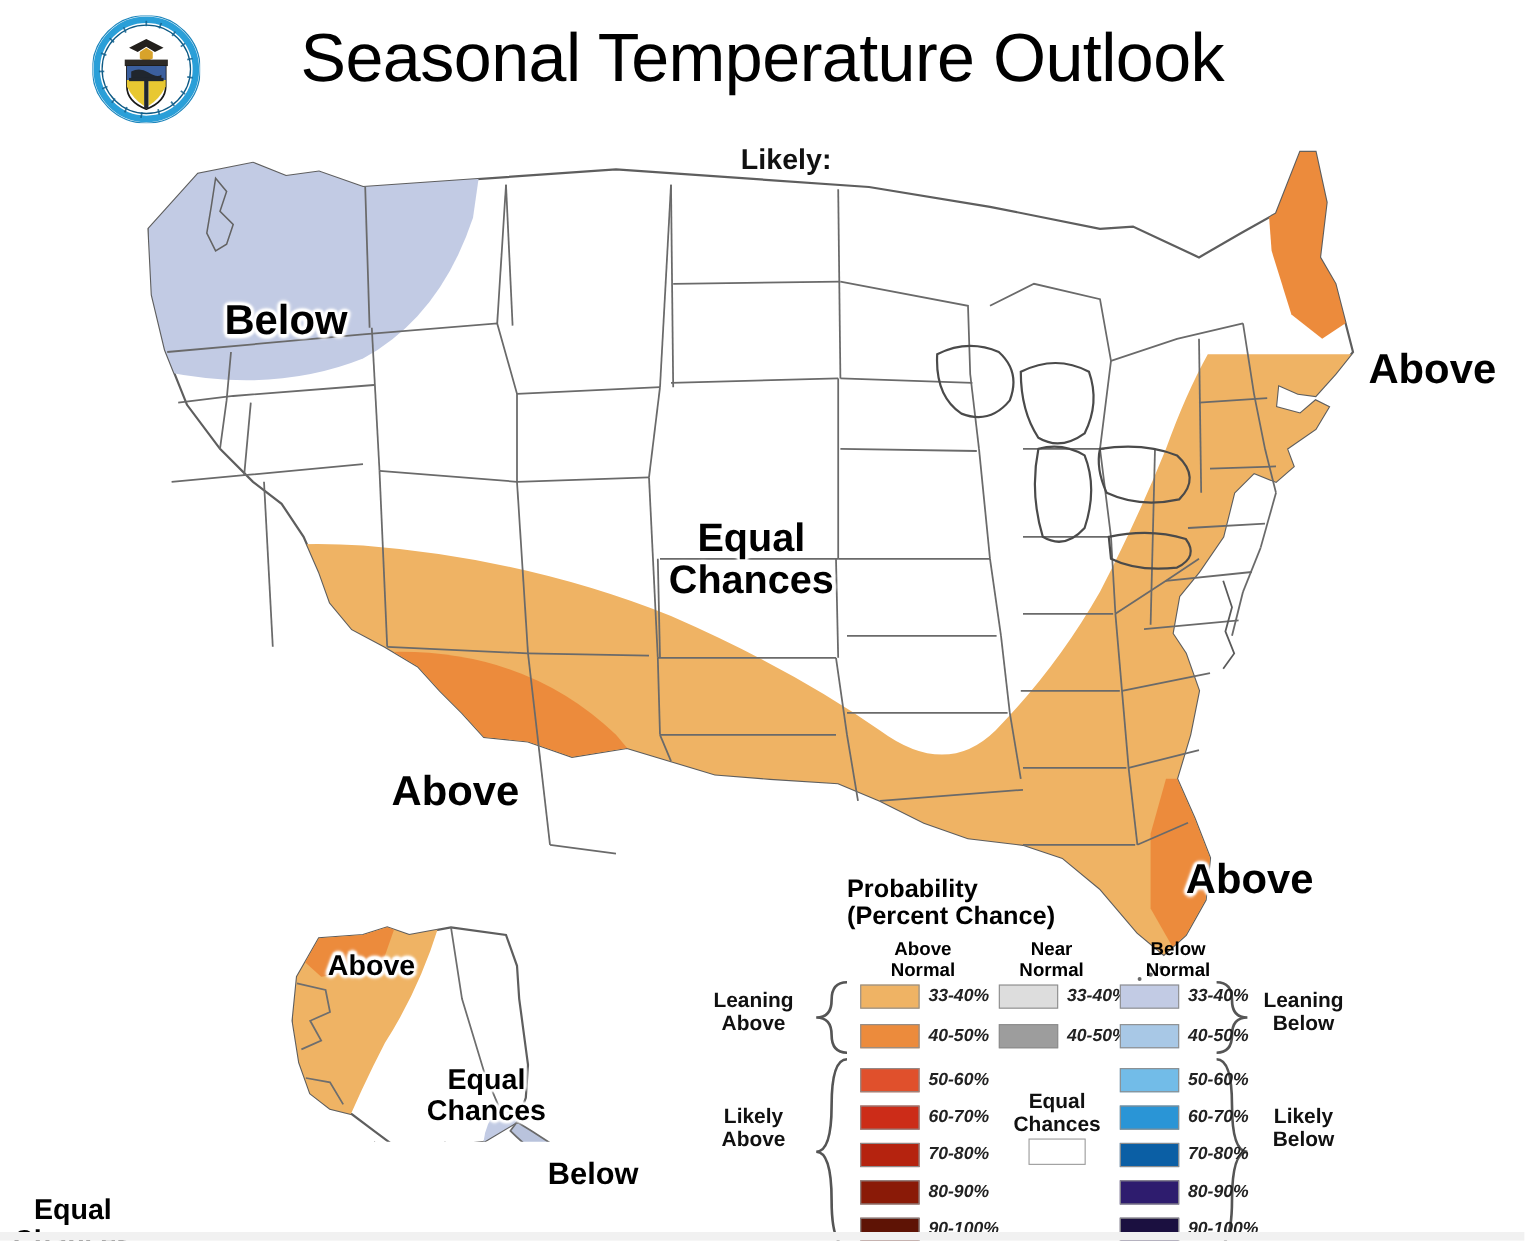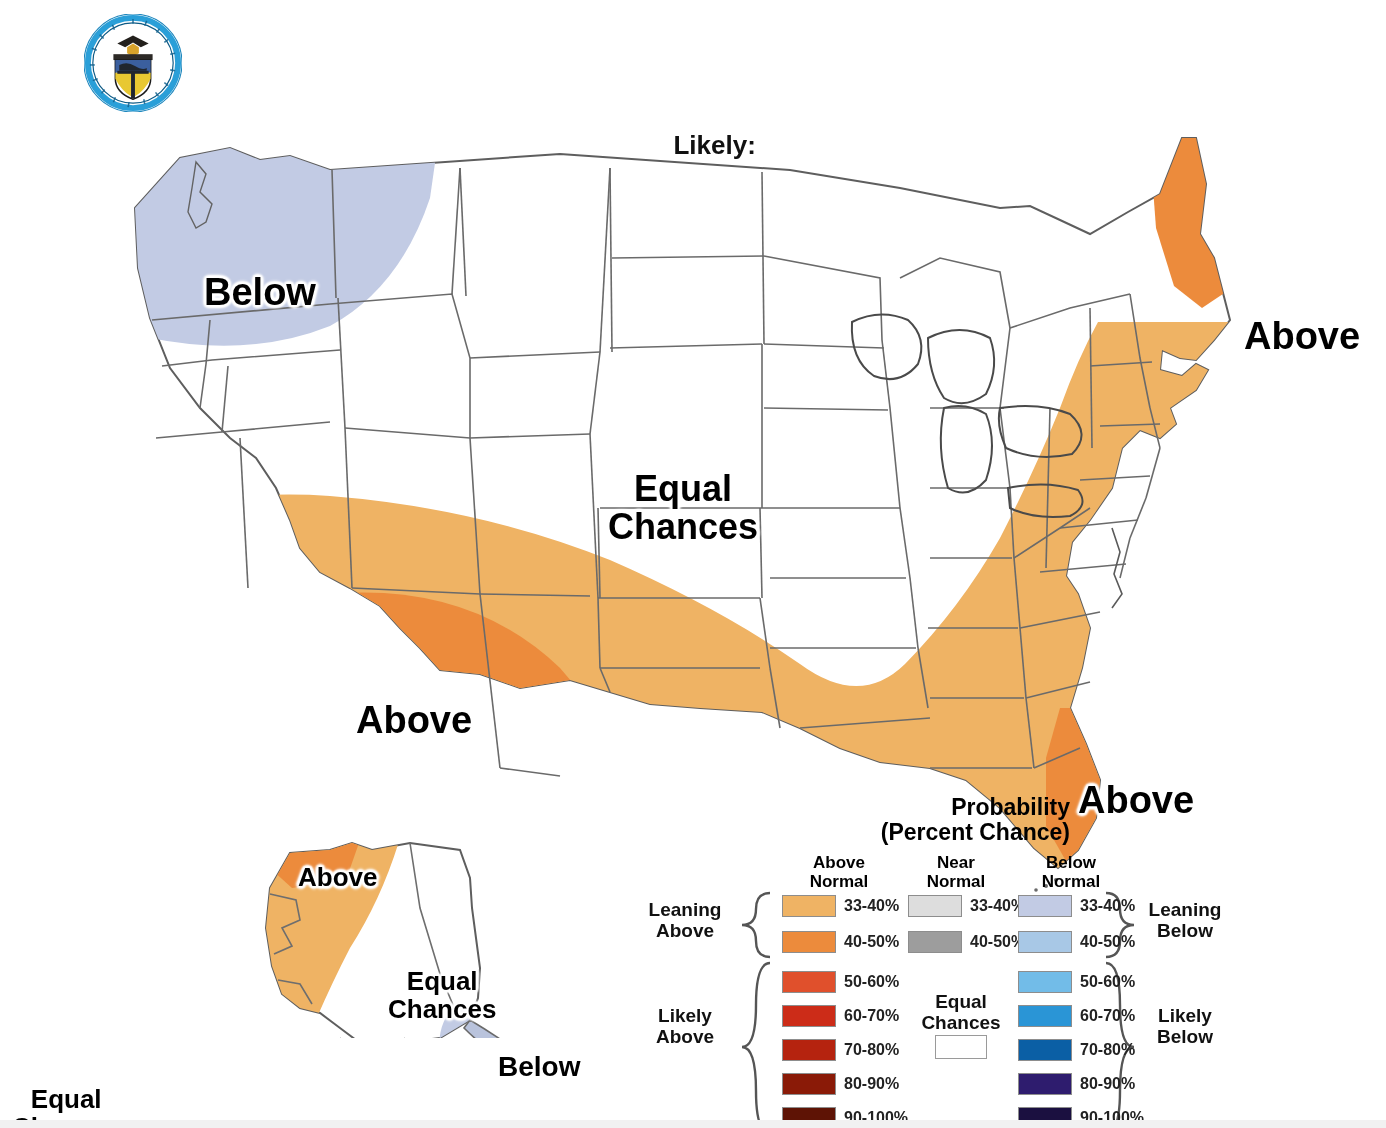--- a/index.html
+++ b/index.html
@@ -63,38 +63,38 @@
   .c-above-sw   { left: 356px;  top: 592px; font-size: 38px; }
   .c-above-ak   { left: 298px;  top: 756px; font-size: 26px; }
   .c-equal-ak   { left: 388px;  top: 860px; font-size: 26px; }
   .c-below-ak   { left: 498px;  top: 944px; font-size: 28px; }
   .c-equal-hi   { left: 12px;   top: 978px; font-size: 26px; }
 
   
   #legend { position: absolute; left: 640px; top: 795px; width: 570px; height: 320px; }
   .lg-title {
     position: absolute; left: 130px; top: 0; width: 300px;
-    text-align: right; font-weight: bold; font-size: 23px; color: #000;
+    text-align: left; font-weight: bold; font-size: 23px; color: #000;
     line-height: 25px; white-space: pre;
   }
   .lg-colhead {
     position: absolute; text-align: center; font-weight: bold;
     font-size: 17px; line-height: 19px; color: #000; white-space: pre;
   }
   .ch-above { left: 140px; top: 58px; width: 118px; }
   .ch-near  { left: 262px; top: 58px; width: 108px; }
   .ch-below { left: 372px; top: 58px; width: 118px; }
 
   .sw {
     position: absolute; width: 54px; height: 22px;
     border: 1px solid #8d8d8d;
   }
   .swlabel {
     position: absolute; font-size: 16px; font-weight: bold; color: #222;
-    line-height: 22px; white-space: pre;
+    line-height: 22px; white-space: pre; font-style: italic;
   }
   .grp {
     position: absolute; font-size: 19px; font-weight: bold; color: #111;
     line-height: 21px; white-space: pre; text-align: center;
   }
   .ecbox {
     position: absolute; width: 52px; height: 24px;
     border: 1px solid #9a9a9a; background: #fff;
   }
   .ectext {
@@ -145,20 +145,21 @@
       <path d="M32 47 L68 47 L68 60 L32 60 Z" fill="#3b5f9e"></path>
       <path d="M32 60 L48 60 L48 84 Q38 78 32 66 Z" fill="#e8c832"></path>
       <path d="M52 60 L68 60 L68 66 Q62 78 52 84 Z" fill="#e8c832"></path>
       <path d="M36 52 Q44 48 52 53 Q60 58 64 55 L64 58 L36 58 Z" fill="#20262e"></path>
       <rect x="48" y="58" width="4" height="28" fill="#20262e"></rect>
       <rect x="34" y="58" width="32" height="3" fill="#20262e"></rect>
     </svg>
   </div>
 
 
+  <div class="title">Seasonal Temperature Outlook</div>
 
   <div class="subtitle-block">
     <div class="subline">
       <b>Likely:</b>
       <span>&nbsp; </span>
       <span>Dec-Jan-Feb 2025-26</span>
     </div>
     <div class="subline">
       <b>Issued:</b>
       <span>&nbsp; </span>

